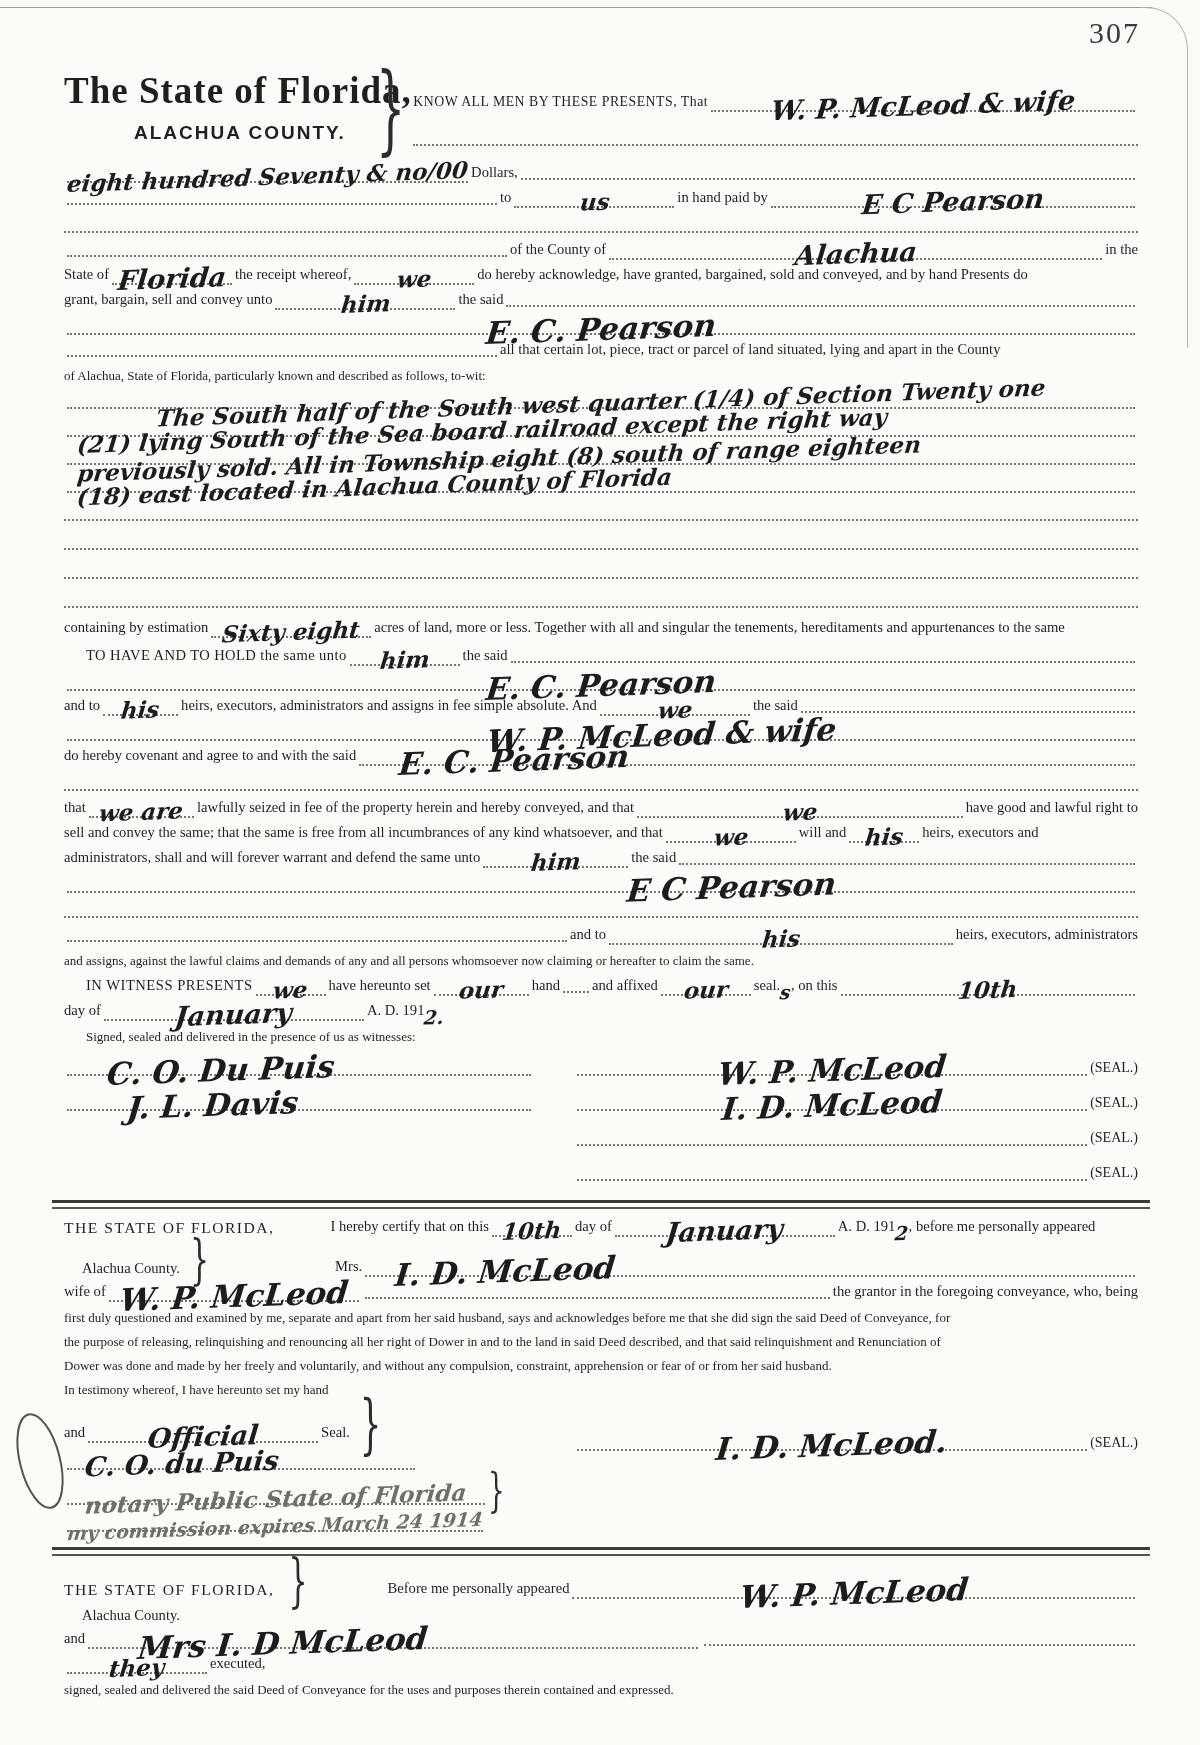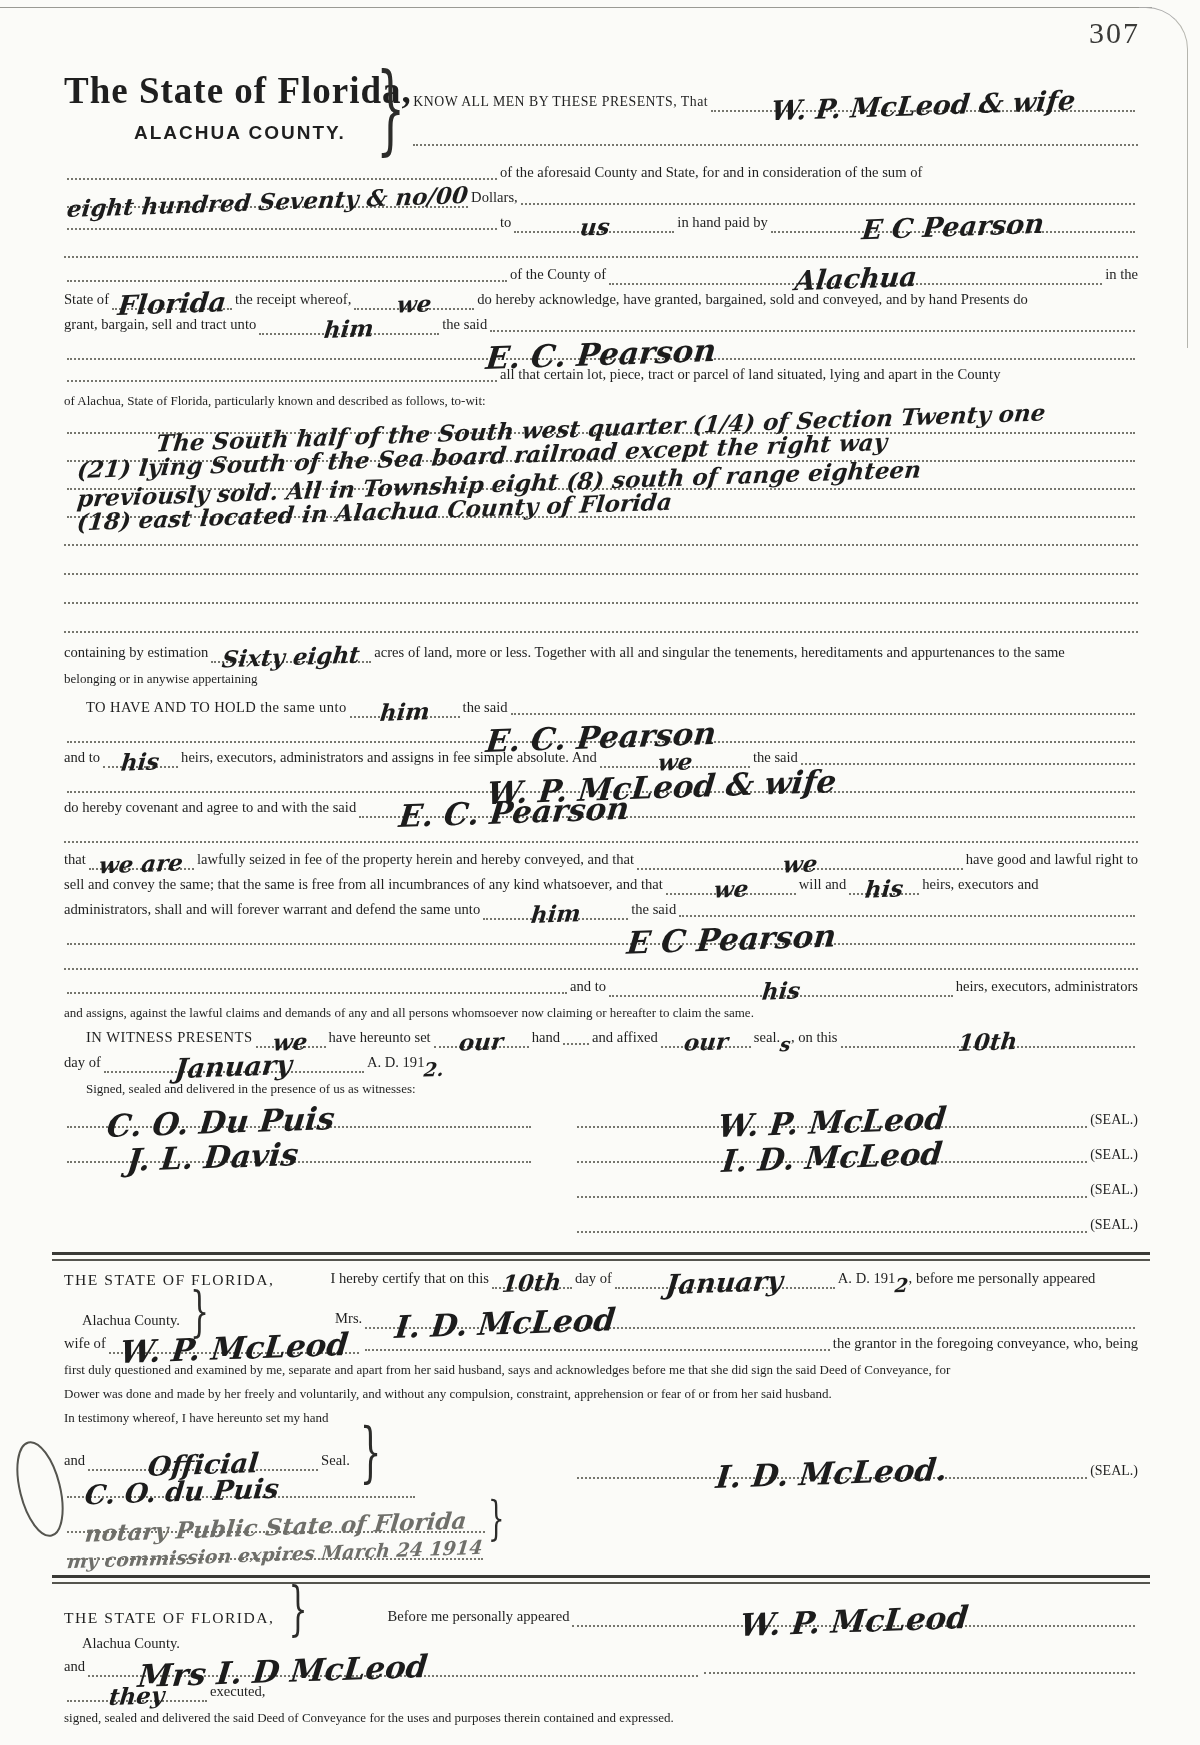--- a/index.html
+++ b/index.html
@@ -72,24 +72,20 @@
           <span class="lbl caps" style="font-size:13.8px;">KNOW ALL MEN BY THESE PRESENTS, That</span>
           <span class="slot" style="flex:1;">
               <span class="hw hw-lg">W. P. McLeod &amp; wife</span>
             </span>
         </div>
         <div class="dotline"></div>
       </div>
     </div>
 
     <div class="row">
-      <span class="fill" style="flex:0 0 430px;"></span>
-      <span class="lbl">of the aforesaid County and State, for and in consideration of the sum of</span>
-    </div>
-    <div class="row">
       <span class="slot" style="flex:0 0 400px;">
           <span class="hw hw-md">eight hundred Seventy &amp; no/00</span>
         </span>
       <span class="lbl">Dollars,</span>
       <span class="fill"></span>
     </div>
     <div class="row">
       <span class="fill" style="flex:0 0 430px;"></span>
       <span class="lbl">to</span>
       <span class="slot" style="flex:0 0 160px;">
@@ -114,21 +110,21 @@
       <span class="slot" style="flex:0 0 120px;">
           <span class="hw hw-lg">Florida</span>
         </span>
       <span class="lbl">the receipt whereof,</span>
       <span class="slot" style="flex:0 0 120px;">
           <span class="hw hw-md">we</span>
         </span>
       <span class="lbl">do hereby acknowledge, have granted, bargained, sold and conveyed, and by hand Presents do</span>
     </div>
     <div class="row">
-      <span class="lbl">grant, bargain, sell and tract unto</span>
+      <span class="lbl">grant, bargain, sell and convey unto</span>
       <span class="slot" style="flex:0 0 180px;">
           <span class="hw hw-md">him</span>
         </span>
       <span class="lbl">the said</span>
       <span class="fill"></span>
     </div>
     <div class="row">
       <span class="slot" style="flex:1;">
           <span class="hw hw-xl">E. C. Pearson</span>
         </span>
@@ -166,21 +162,20 @@
       <div class="dotline" style="margin-bottom:9px;"></div>
     </div>
 
     <div class="row" style="margin-top:10px;">
       <span class="lbl">containing by estimation</span>
       <span class="slot" style="flex:0 0 160px;">
           <span class="hw hw-md">Sixty eight</span>
         </span>
       <span class="lbl" style="white-space:normal;">acres of land, more or less.  Together with all and singular the tenements, hereditaments and appurtenances to the same</span>
     </div>
-    <div class="para">belonging or in anywise appertaining</div>
 
     <div class="row" style="margin-top:8px;">
       <span class="lbl" style="padding-left:22px;letter-spacing:0.4px;">TO HAVE AND TO HOLD the same unto</span>
       <span class="slot" style="flex:0 0 110px;">
           <span class="hw hw-md">him</span>
         </span>
       <span class="lbl">the said</span>
       <span class="fill"></span>
     </div>
     <div class="row">
@@ -357,20 +352,21 @@
       </div>
       <div class="row">
         <span class="lbl">wife of</span>
         <span class="slot" style="flex:0 0 250px;">
             <span class="hw hw-xl">W. P. McLeod</span>
           </span>
         <span class="fill"></span>
         <span class="lbl">the grantor in the foregoing conveyance, who, being</span>
       </div>
       <div class="para">first duly questioned and examined by me, separate and apart from her said husband, says and acknowledges before me that she did sign the said Deed of Conveyance, for</div>
+      <div class="para">the purpose of releasing, relinquishing and renouncing all her right of Dower in and to the land in said Deed described, and that said relinquishment and Renunciation of</div>
       <div class="para">Dower was done and made by her freely and voluntarily, and without any compulsion, constraint, apprehension or fear of or from her said husband.</div>
 
       <div class="twocol" style="margin-top:2px;">
         <div class="notary-left">
           <svg class="stamp" style="left:-58px;top:24px;" width="64" height="120">
             <ellipse cx="34" cy="58" rx="20" ry="48" transform="rotate(-14 34 58)" fill="none" stroke="#55554f" stroke-width="2"></ellipse>
           </svg>
           <div class="para">In testimony whereof, I have hereunto set my hand</div>
           <div class="row">
             <span class="lbl">and</span>

